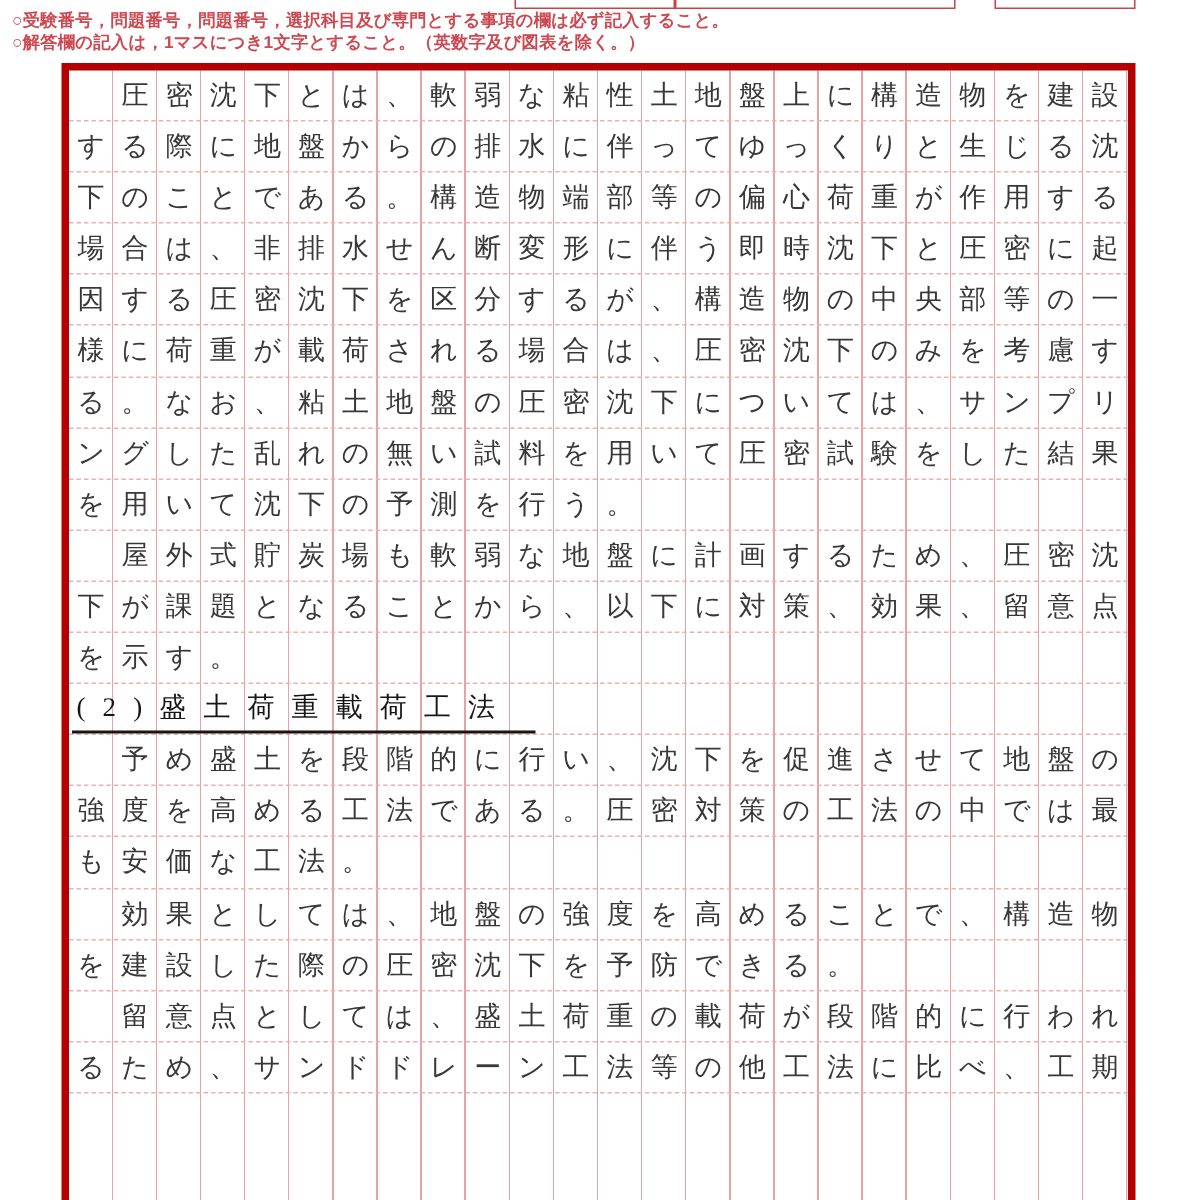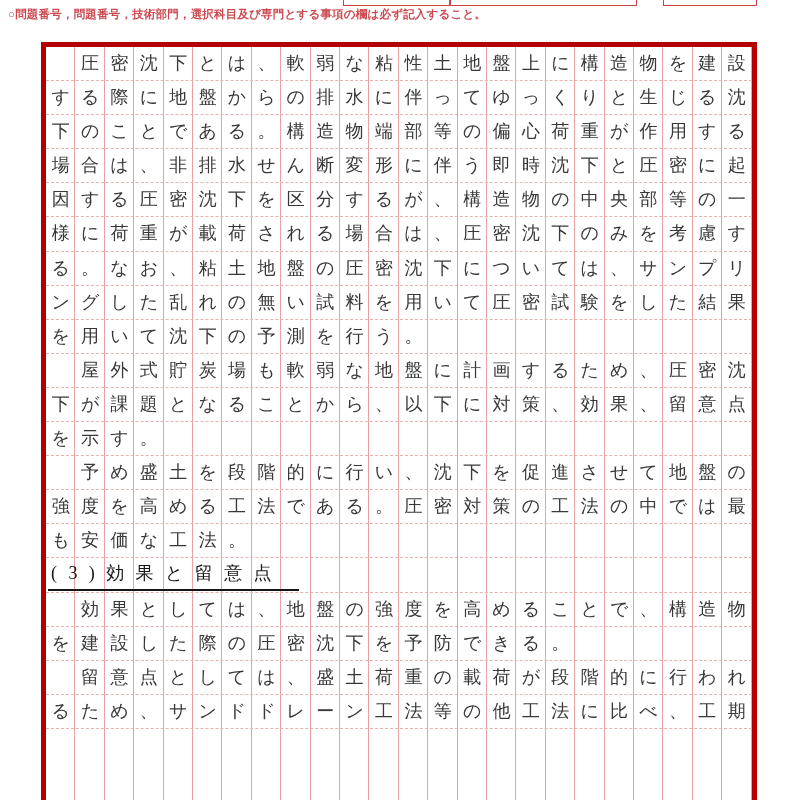--- a/index.html
+++ b/index.html
@@ -55,21 +55,22 @@
 </head>
 <body>
 
 <div class="page">
 
   <div class="top-box" style="left:343px;width:105px;"></div>
   <div class="top-box" style="left:450px;width:185px;"></div>
   <div class="top-box" style="left:663px;width:92px;"></div>
 
   <div class="instructions">
-    <div>○問題番号，問題番号，技術部門，選択科目及び専門とする事項の欄は必ず記入すること。</div>
+    <div>○受験番号，問題番号，問題番号，選択科目及び専門とする事項の欄は必ず記入すること。</div>
+    <div>○解答欄の記入は，1マスにつき1文字とすること。（英数字及び図表を除く。）</div>
   </div>
 
   <div class="answer-grid">
       <div class="grid-row">
         <div class="grid-cell"></div>
         <div class="grid-cell">圧</div>
         <div class="grid-cell">密</div>
         <div class="grid-cell">沈</div>
         <div class="grid-cell">下</div>
         <div class="grid-cell">と</div>
@@ -371,20 +372,21 @@
         <div class="grid-cell"></div>
         <div class="grid-cell"></div>
         <div class="grid-cell"></div>
         <div class="grid-cell"></div>
         <div class="grid-cell"></div>
         <div class="grid-cell"></div>
         <div class="grid-cell"></div>
         <div class="grid-cell"></div>
         <div class="grid-cell"></div>
       </div>
+      <div class="grid-row heading-row"><span class="heading-text">(2)盛土荷重載荷工法</span></div>
       <div class="grid-row">
         <div class="grid-cell"></div>
         <div class="grid-cell">予</div>
         <div class="grid-cell">め</div>
         <div class="grid-cell">盛</div>
         <div class="grid-cell">土</div>
         <div class="grid-cell">を</div>
         <div class="grid-cell">段</div>
         <div class="grid-cell">階</div>
         <div class="grid-cell">的</div>
@@ -449,21 +451,20 @@
         <div class="grid-cell"></div>
         <div class="grid-cell"></div>
         <div class="grid-cell"></div>
         <div class="grid-cell"></div>
         <div class="grid-cell"></div>
         <div class="grid-cell"></div>
         <div class="grid-cell"></div>
         <div class="grid-cell"></div>
         <div class="grid-cell"></div>
       </div>
-      <div class="grid-row heading-row"><span class="heading-text">(3)効果と留意点</span></div>
       <div class="grid-row">
         <div class="grid-cell"></div>
         <div class="grid-cell">効</div>
         <div class="grid-cell">果</div>
         <div class="grid-cell">と</div>
         <div class="grid-cell">し</div>
         <div class="grid-cell">て</div>
         <div class="grid-cell">は</div>
         <div class="grid-cell">、</div>
         <div class="grid-cell">地</div>

